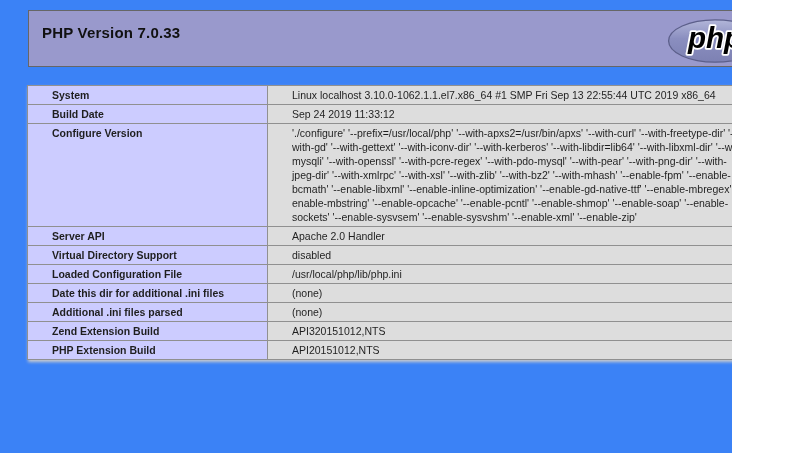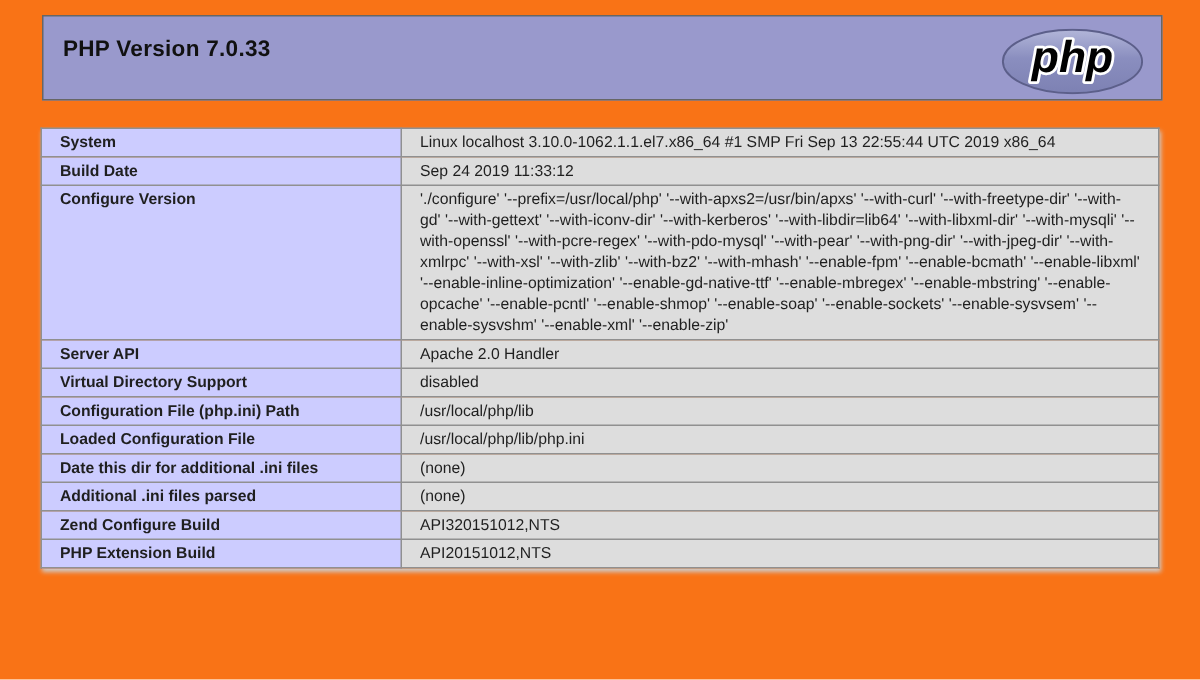--- a/index.html
+++ b/index.html
@@ -1,21 +1,21 @@
 <!DOCTYPE html>
 <html><head>
 <meta charset="utf-8">
 <style>
   * { margin: 0; padding: 0; box-sizing: border-box; }
   html, body { background: #ffffff; }
   .page {
     position: relative;
-    width: 800px;
+    width: 732px;
     height: 453px;
-    background: #f97316;
+    background: #3b82f6;
     overflow: hidden;
     font-family: "Liberation Sans", "DejaVu Sans", sans-serif;
     color: #1a1a1a;
   }
   .header {
     position: absolute;
     left: 28px;
     top: 10px;
     width: 747px;
     height: 57px;
@@ -43,21 +43,21 @@
     left: 27px;
     top: 85px;
     width: 746px;
     border-collapse: collapse;
     box-shadow: 1px 2px 3px #cccccc;
   }
   .info-table td {
     border: 1px solid #909090;
     font-size: 10.5px;
     line-height: 14px;
-    padding: 2px 12px;
+    padding: 2px 24px;
     vertical-align: baseline;
     color: #1f1f1f;
   }
   td.cell-label {
     background: #ccccff;
     font-weight: bold;
     width: 240px;
   }
   td.cell-value {
     background: #dddddd;
@@ -107,45 +107,41 @@
     <tr>
       <td class="cell-label">Server API</td>
       <td class="cell-value">Apache 2.0 Handler</td>
     </tr>
 
     <tr>
       <td class="cell-label">Virtual Directory Support</td>
       <td class="cell-value">disabled</td>
     </tr>
 
-    <tr>
-      <td class="cell-label">Configuration File (php.ini) Path</td>
-      <td class="cell-value">/usr/local/php/lib</td>
-    </tr>
 
     <tr>
       <td class="cell-label">Loaded Configuration File</td>
       <td class="cell-value">/usr/local/php/lib/php.ini</td>
     </tr>
 
     <tr>
       <td class="cell-label">Date this dir for additional .ini files</td>
       <td class="cell-value">(none)</td>
     </tr>
 
     <tr>
       <td class="cell-label">Additional .ini files parsed</td>
       <td class="cell-value">(none)</td>
     </tr>
 
 
 
 
     <tr>
-      <td class="cell-label">Zend Configure Build</td>
+      <td class="cell-label">Zend Extension Build</td>
       <td class="cell-value">API320151012,NTS</td>
     </tr>
 
     <tr>
       <td class="cell-label">PHP Extension Build</td>
       <td class="cell-value">API20151012,NTS</td>
     </tr>
   </tbody>
   </table>
 

